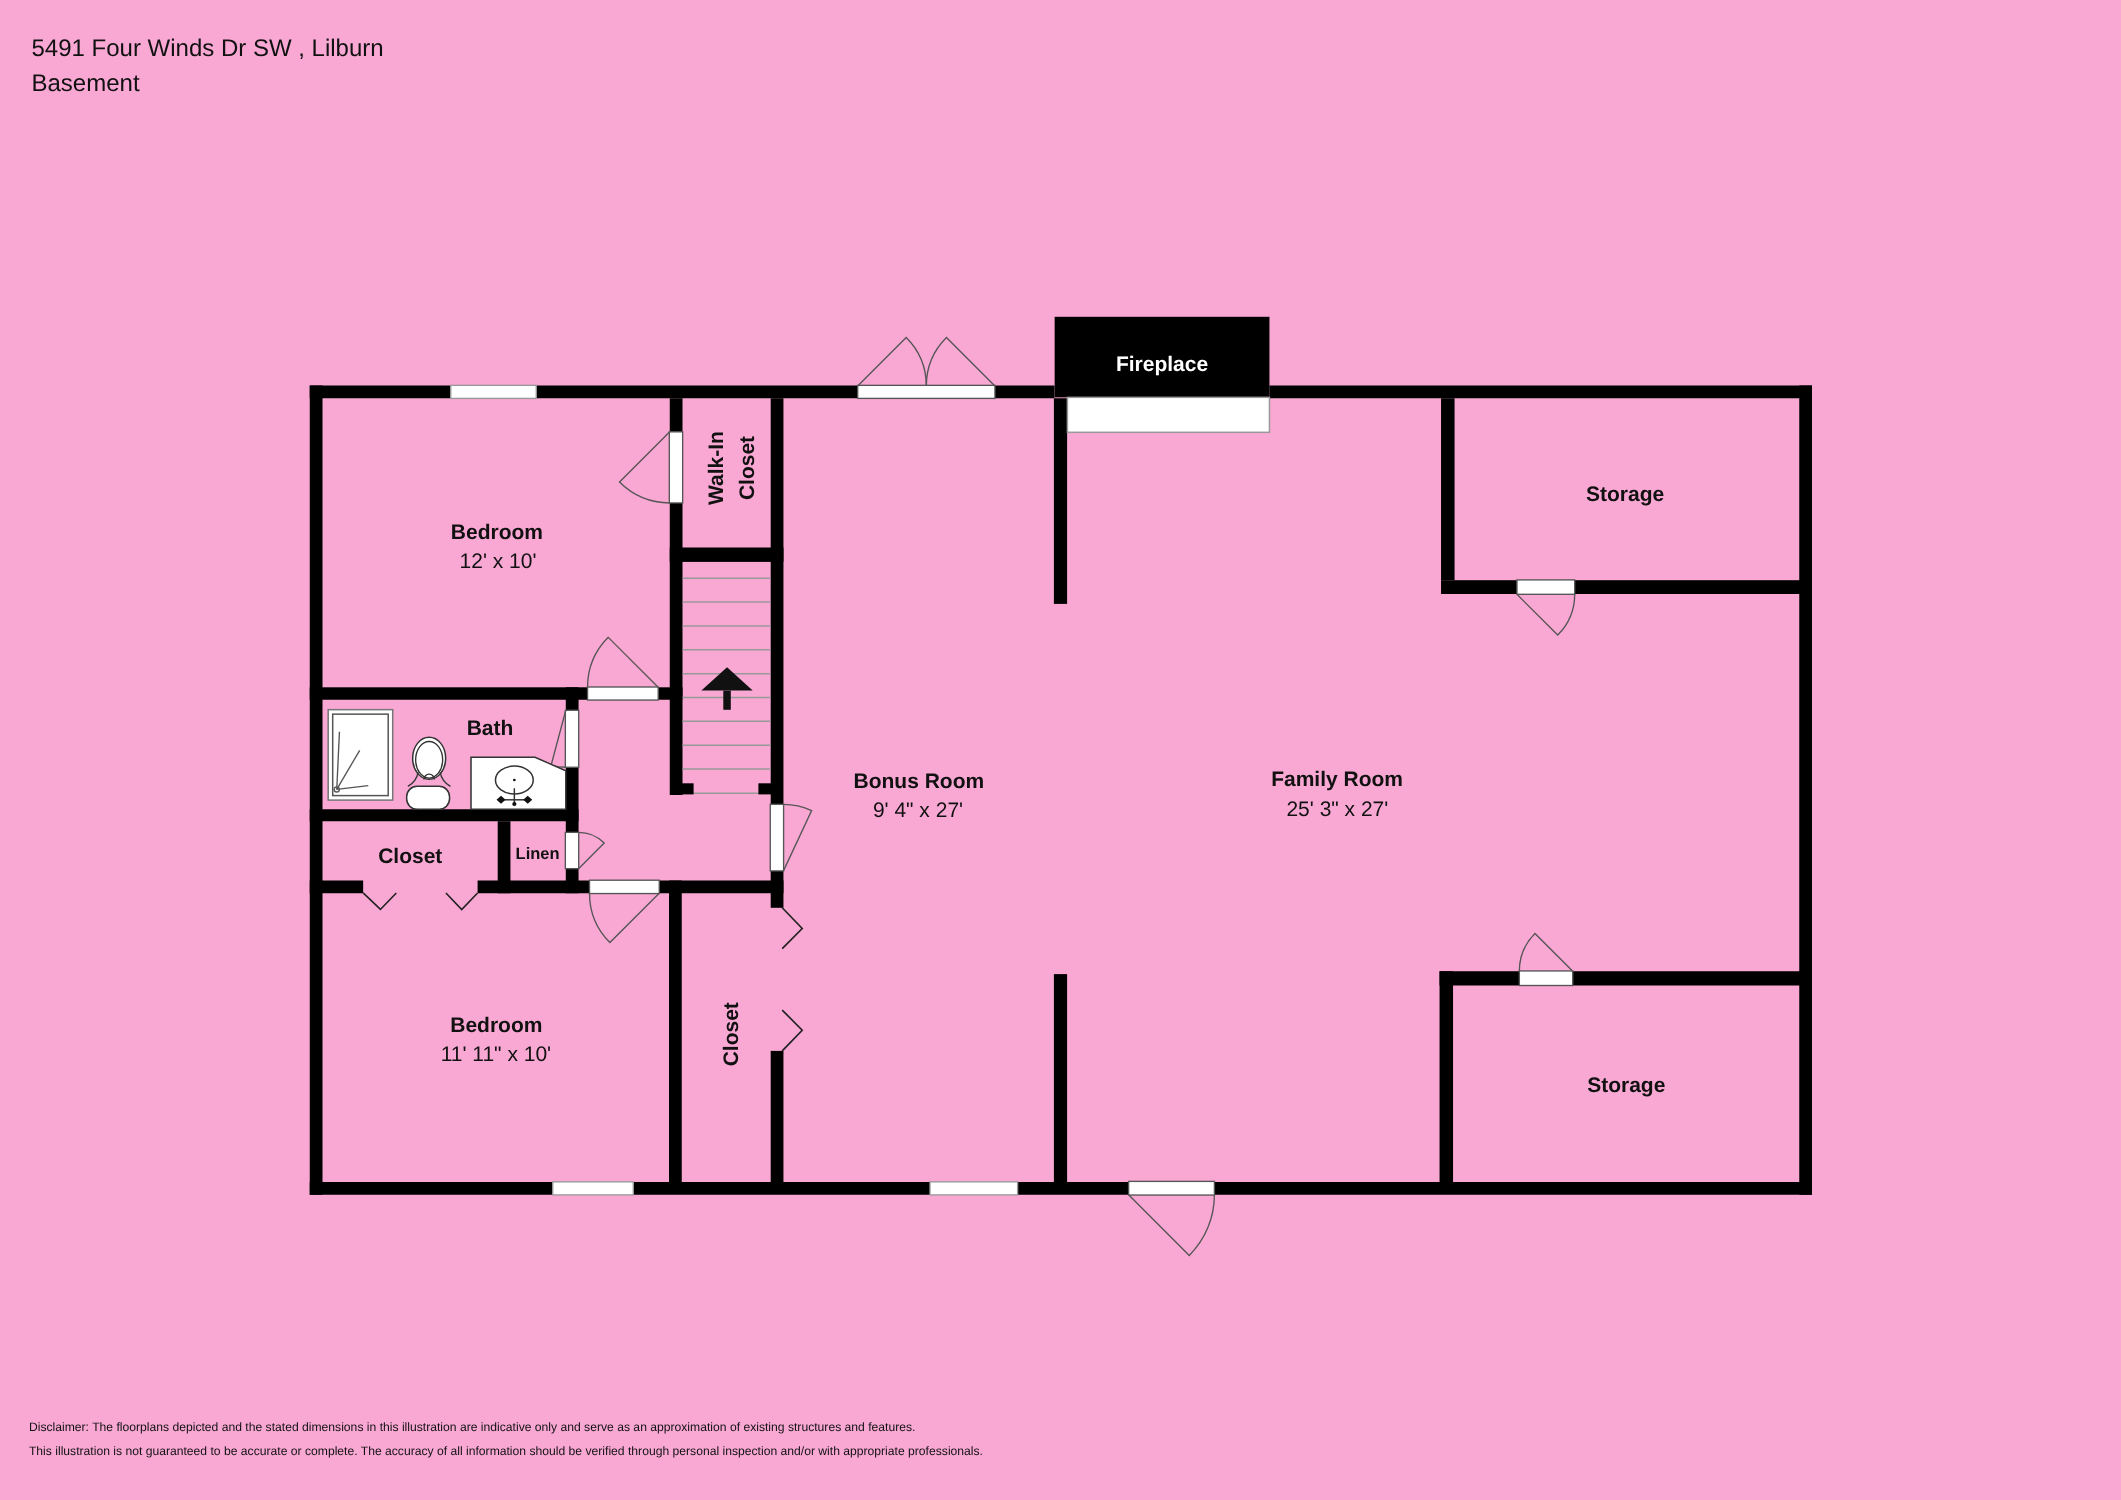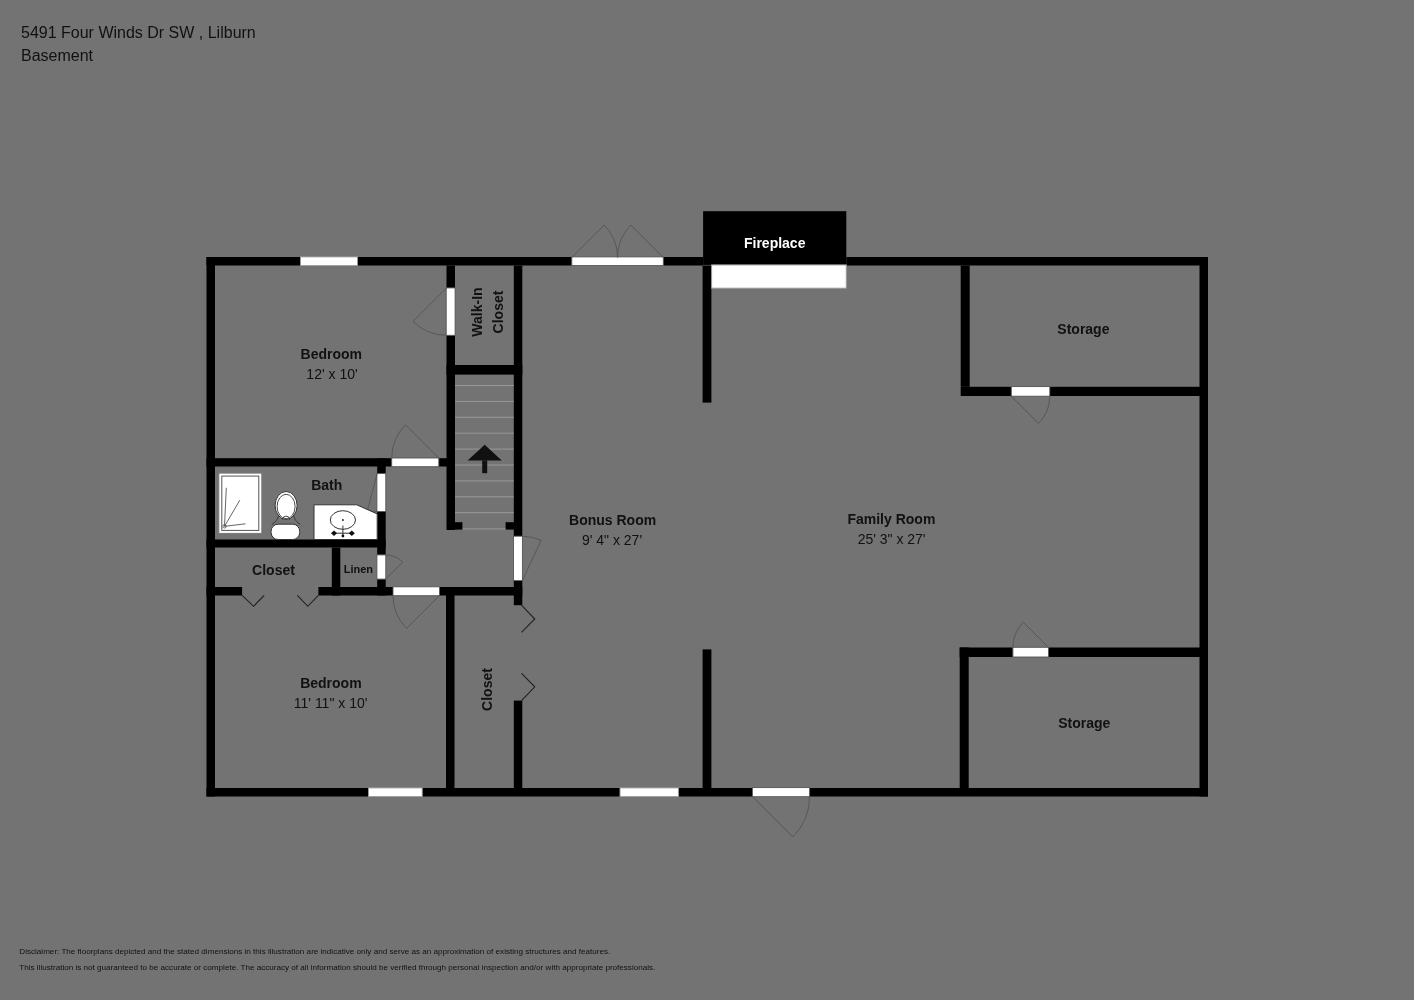--- a/index.html
+++ b/index.html
@@ -1,16 +1,16 @@
 <!DOCTYPE html>
 <html><head>
 <meta charset="utf-8">
 <style>
   html,body{margin:0;padding:0;background:#ffffff;}
-  #page{position:relative;width:1414px;height:1000px;background:#737373;overflow:hidden;
+  #page{position:relative;width:1414px;height:1000px;background:#f9a8d4;overflow:hidden;
         font-family:"Liberation Sans", sans-serif;}
   svg{position:absolute;left:0;top:0;}
   text{font-family:"Liberation Sans", sans-serif;fill:#111;}
   .room{font-size:14px;font-weight:bold;}
   .dim{font-size:14px;font-weight:normal;}
   .small{font-size:11px;font-weight:bold;}
 </style>
 </head>
 <body>
 <div id="page">

